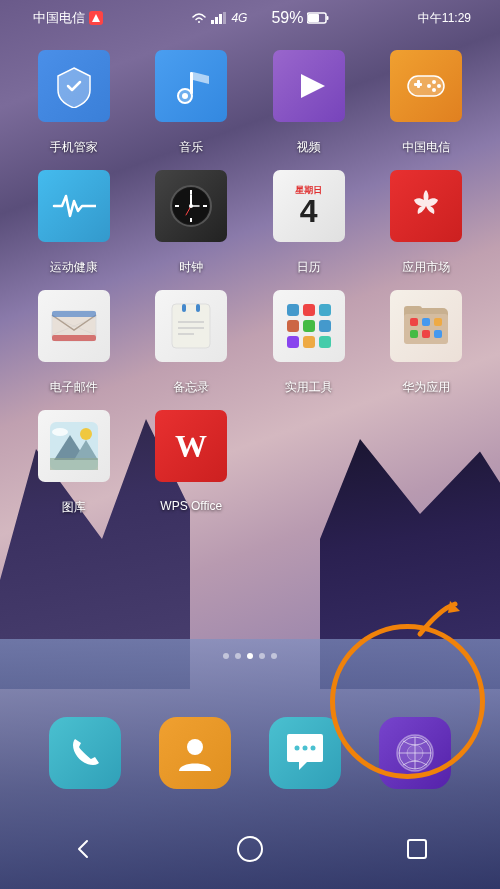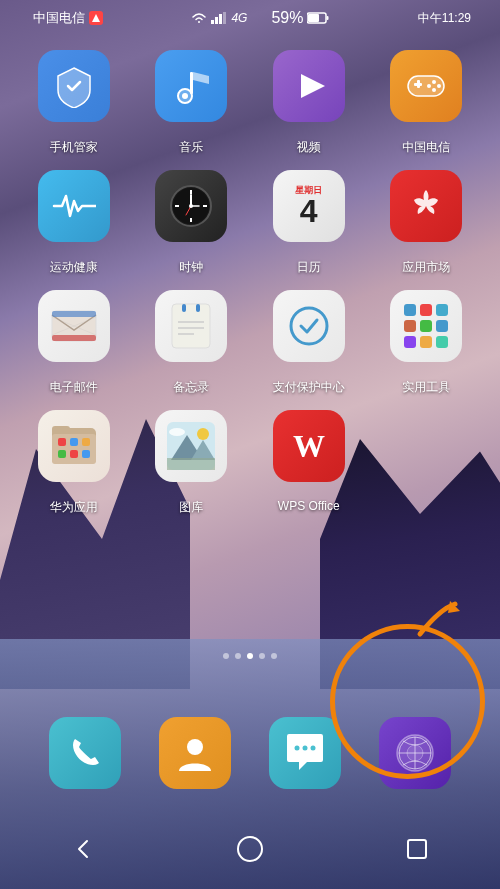--- a/index.html
+++ b/index.html
@@ -132,21 +132,21 @@
       display: flex;
       flex-direction: column;
       align-items: center;
       gap: 17px;
       cursor: pointer;
     }
 
     .app-icon {
       width: 72px;
       height: 72px;
-      border-radius: 18px;
+      border-radius: 7px;
       display: flex;
       align-items: center;
       justify-content: center;
       position: relative;
       overflow: hidden;
     }
 
     .app-label {
       font-size: 12px;
       color: white;
@@ -469,29 +469,20 @@
         <rect x="14" y="4" width="4" height="8" rx="2" fill="#4488cc"></rect>
         <rect x="28" y="4" width="4" height="8" rx="2" fill="#4488cc"></rect>
         <line x1="10" y1="22" x2="36" y2="22" stroke="#ccc" stroke-width="1.5"></line>
         <line x1="10" y1="28" x2="36" y2="28" stroke="#ccc" stroke-width="1.5"></line>
         <line x1="10" y1="34" x2="26" y2="34" stroke="#ccc" stroke-width="1.5"></line>
       </svg>
     </div>
     <span class="app-label">备忘录</span>
   </div>
 
-  <div class="app-item">
-    <div class="app-icon icon-payment">
-      <svg width="44" height="44" viewBox="0 0 44 44">
-        <circle cx="22" cy="22" r="18" fill="none" stroke="#4499cc" stroke-width="3"></circle>
-        <path d="M14 22 L20 28 L30 16" stroke="#4499cc" stroke-width="3" fill="none" stroke-linecap="round" stroke-linejoin="round"></path>
-      </svg>
-    </div>
-    <span class="app-label">支付保护中心</span>
-  </div>
 
   <div class="app-item">
     <div class="app-icon icon-tools">
 
       <svg width="52" height="52" viewBox="0 0 52 52">
         <rect x="4" y="4" width="12" height="12" rx="3" fill="#4499cc"></rect>
         <rect x="20" y="4" width="12" height="12" rx="3" fill="#ee4444"></rect>
         <rect x="36" y="4" width="12" height="12" rx="3" fill="#44aacc"></rect>
         <rect x="4" y="20" width="12" height="12" rx="3" fill="#cc6644"></rect>
         <rect x="20" y="20" width="12" height="12" rx="3" fill="#44bb44"></rect>

